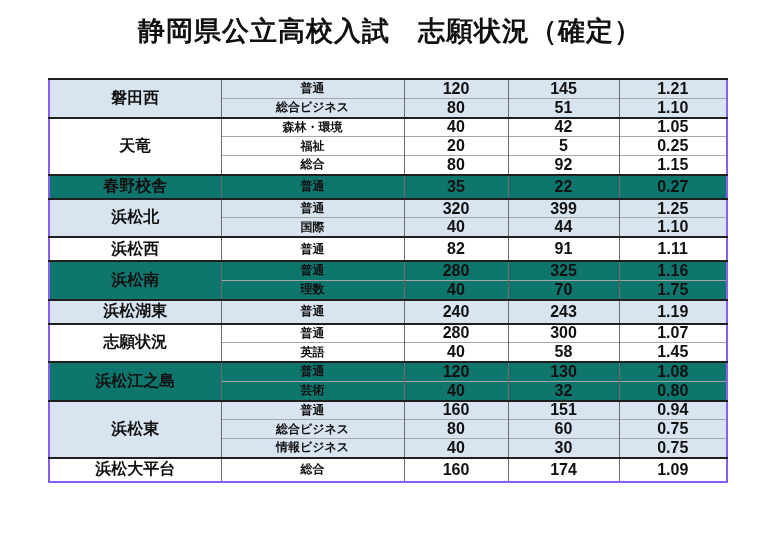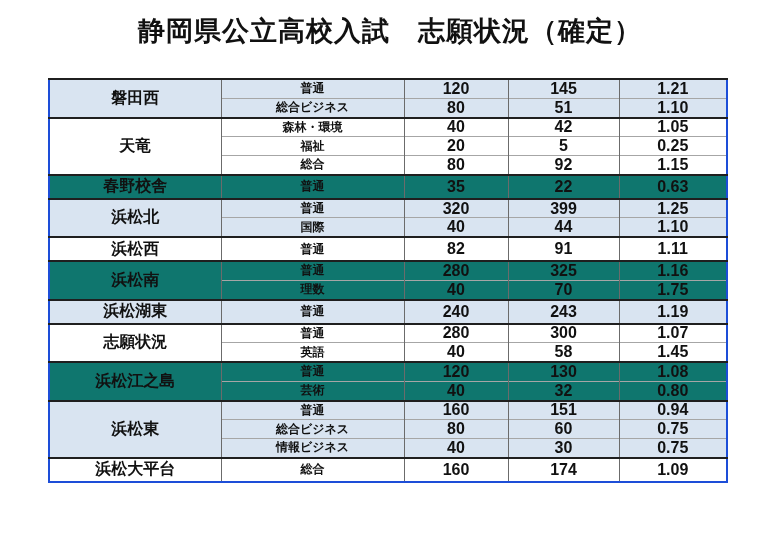--- a/index.html
+++ b/index.html
@@ -27,21 +27,21 @@
     color: #111111;
   }
   table.admissions {
     position: absolute;
     left: 48px;
     top: 78px;
     width: 678px;
     height: 405px;
     border-collapse: collapse;
     table-layout: fixed;
-    border: 2px solid #1d4ed8;
+    border: 2px solid #8b5cf6;
   }
   table.admissions td {
     padding: 0;
     text-align: center;
     vertical-align: middle;
     font-weight: bold;
     border-left: 1px solid #6b6b6b;
     border-top: 1px solid #a6a6a6;
     overflow: hidden;
     white-space: nowrap;
@@ -107,21 +107,21 @@
         <td class="course-cell">総合</td>
         <td class="num-cell">80</td>
         <td class="num-cell">92</td>
         <td class="num-cell">1.15</td>
       </tr>
       <tr class="bg-green group-start">
         <td rowspan="1" class="school-cell">春野校舎</td>
         <td class="course-cell">普通</td>
         <td class="num-cell">35</td>
         <td class="num-cell">22</td>
-        <td class="num-cell">0.63</td>
+        <td class="num-cell">0.27</td>
       </tr>
       <tr class="bg-blue group-start">
         <td rowspan="2" class="school-cell">浜松北</td>
         <td class="course-cell">普通</td>
         <td class="num-cell">320</td>
         <td class="num-cell">399</td>
         <td class="num-cell">1.25</td>
       </tr>
       <tr class="bg-blue">
         <td class="course-cell">国際</td>

